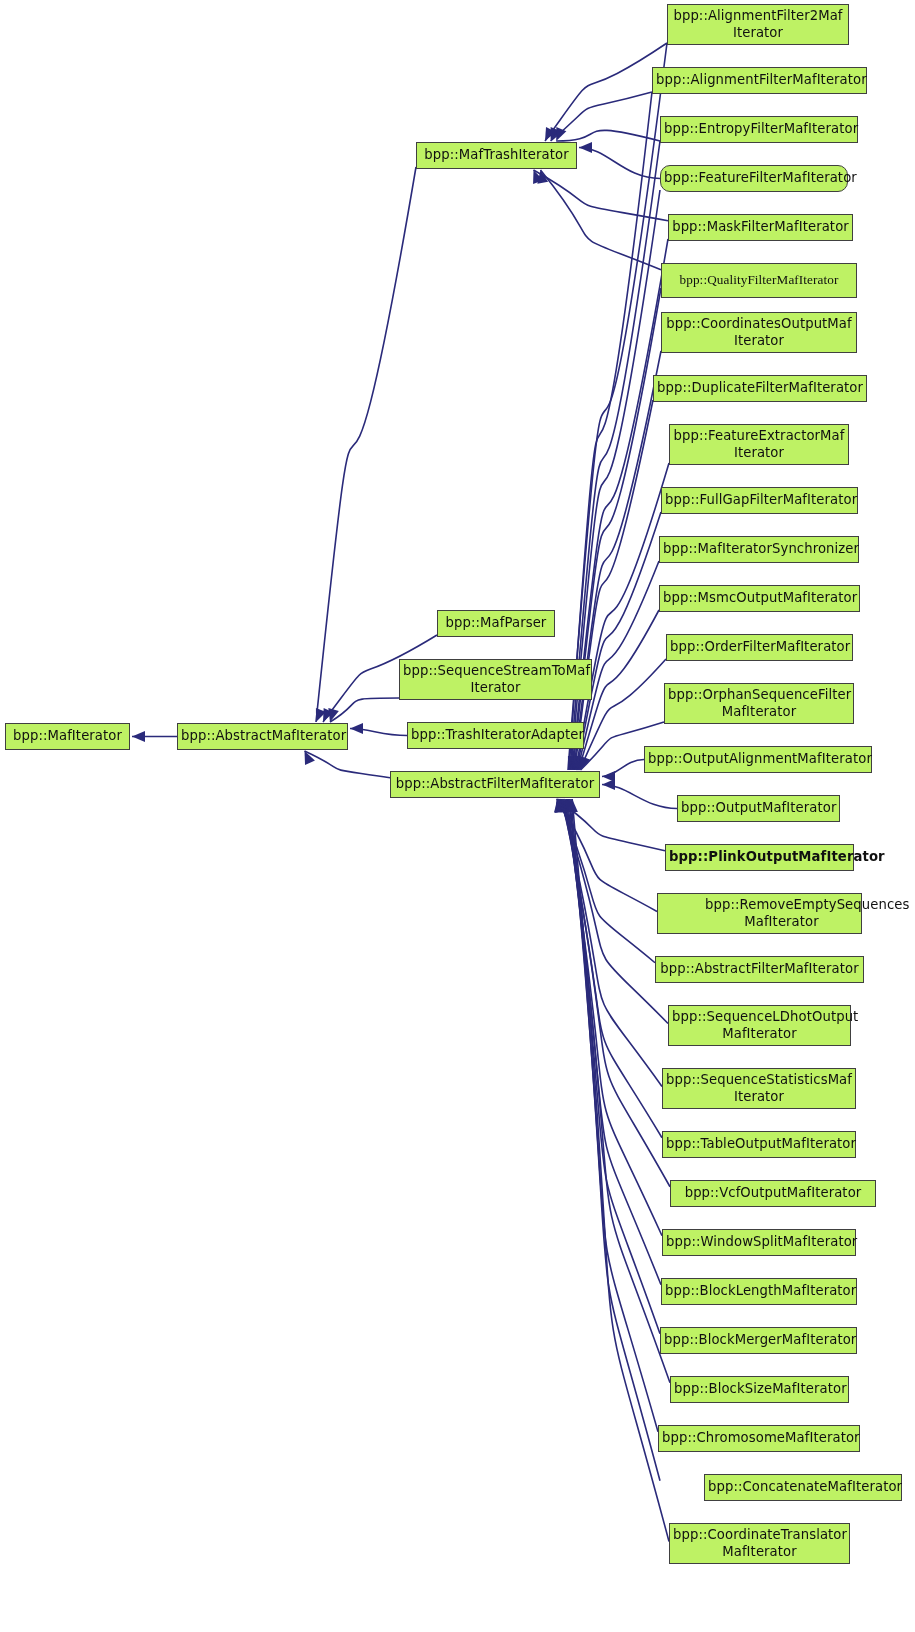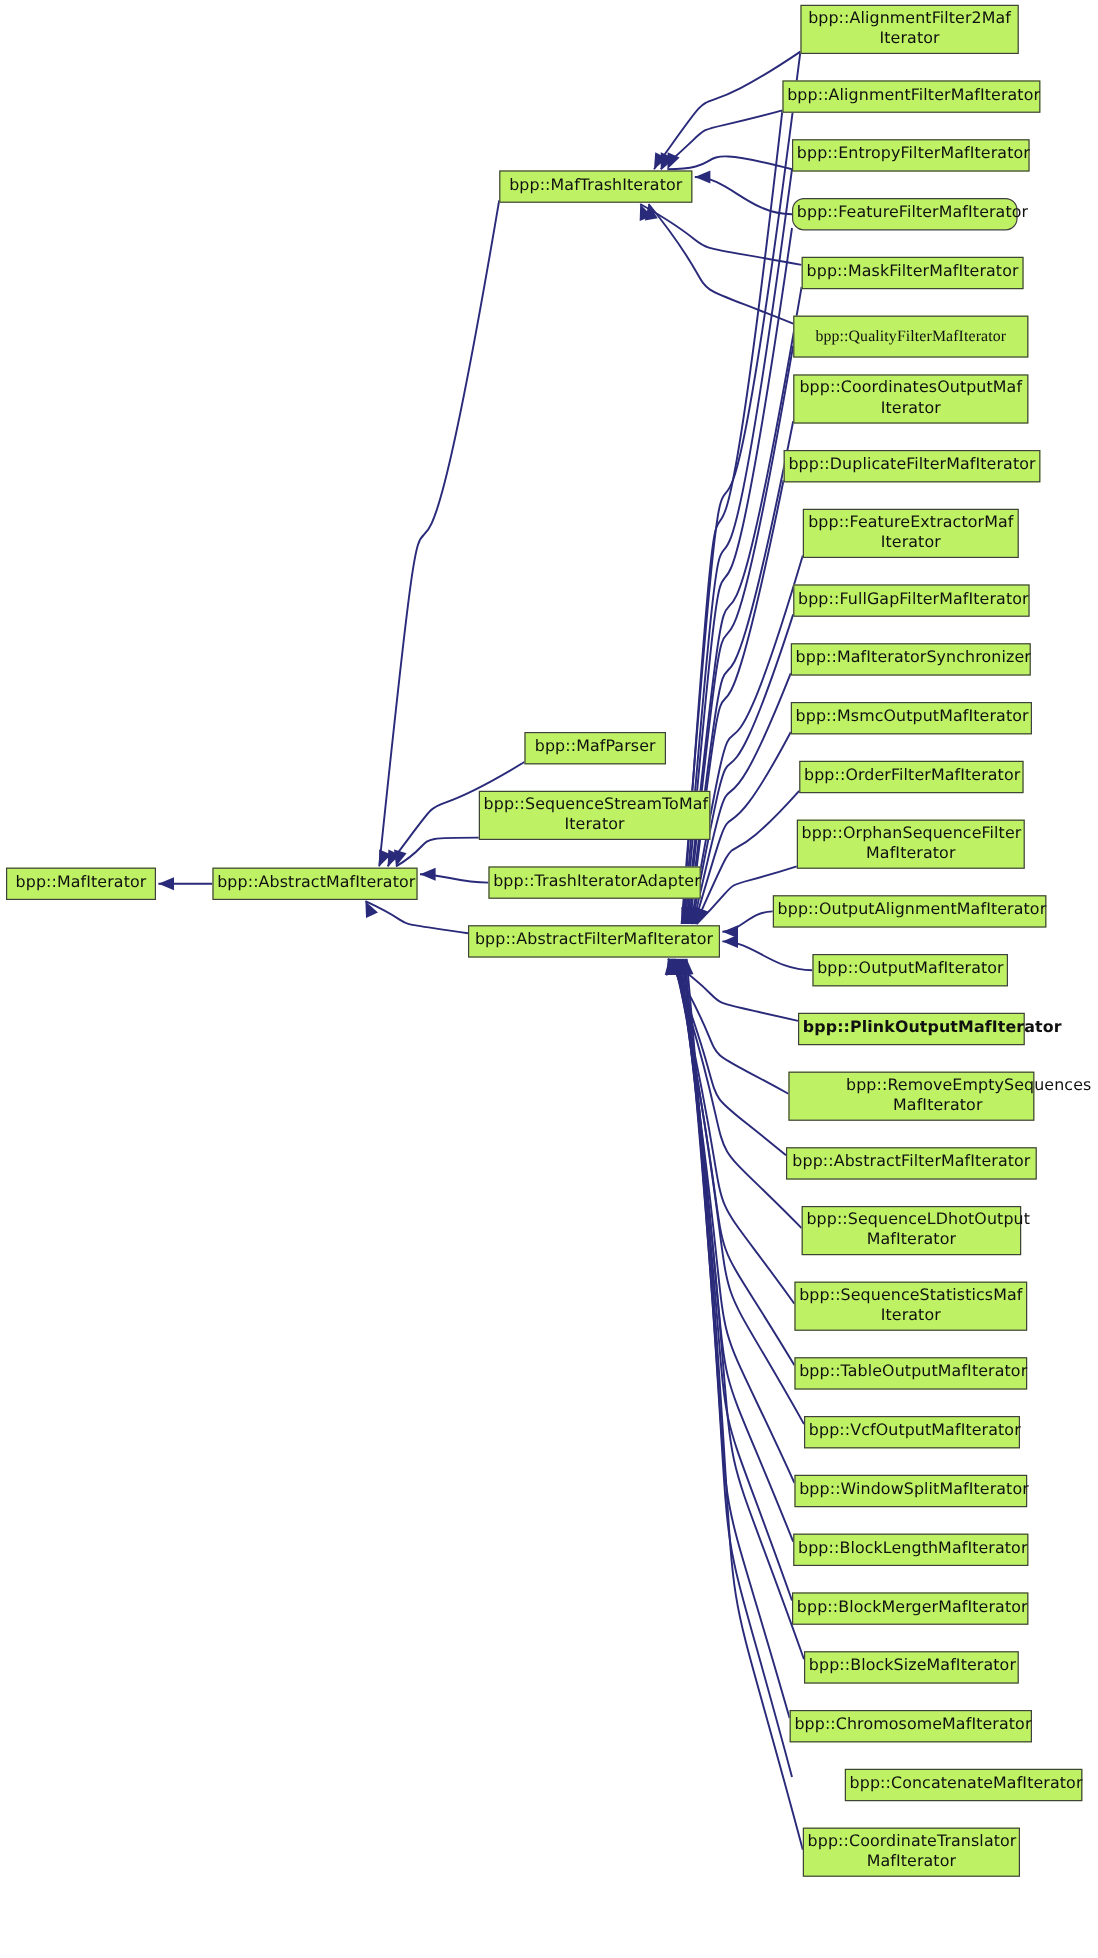--- a/index.html
+++ b/index.html
@@ -176,21 +176,21 @@
       <div class="node-box" style="left: 677px; top: 795px; width: 163px; height: 27px;"><span class="node-label">bpp::OutputMafIterator</span></div>
       <div class="node-box" style="left: 665px; top: 844px; width: 189px; height: 27px; font-weight: bold;"><span class="node-label">bpp::PlinkOutputMafIterator</span></div>
       <div class="node-box" style="left: 657px; top: 893px; width: 205px; height: 41px; padding-left: 44px;"><span class="node-label">bpp::RemoveEmptySequences
 MafIterator</span></div>
       <div class="node-box" style="left: 655px; top: 956px; width: 209px; height: 27px;"><span class="node-label">bpp::AbstractFilterMafIterator</span></div>
       <div class="node-box" style="left: 668px; top: 1005px; width: 183px; height: 41px;"><span class="node-label">bpp::SequenceLDhotOutput
 MafIterator</span></div>
       <div class="node-box" style="left: 662px; top: 1068px; width: 194px; height: 41px;"><span class="node-label">bpp::SequenceStatisticsMaf
 Iterator</span></div>
       <div class="node-box" style="left: 662px; top: 1131px; width: 194px; height: 27px;"><span class="node-label">bpp::TableOutputMafIterator</span></div>
-      <div class="node-box" style="left: 670px; top: 1180px; width: 180px; height: 27px;"><span class="node-label">bpp::VcfOutputMafIterator</span></div>
+      <div class="node-box" style="left: 670px; top: 1180px; width: 206px; height: 27px;"><span class="node-label">bpp::VcfOutputMafIterator</span></div>
       <div class="node-box" style="left: 662px; top: 1229px; width: 194px; height: 27px;"><span class="node-label">bpp::WindowSplitMafIterator</span></div>
       <div class="node-box" style="left: 661px; top: 1278px; width: 196px; height: 27px;"><span class="node-label">bpp::BlockLengthMafIterator</span></div>
       <div class="node-box" style="left: 660px; top: 1327px; width: 197px; height: 27px;"><span class="node-label">bpp::BlockMergerMafIterator</span></div>
       <div class="node-box" style="left: 670px; top: 1376px; width: 179px; height: 27px; text-align: right;"><span class="node-label">bpp::BlockSizeMafIterator</span></div>
       <div class="node-box" style="left: 658px; top: 1425px; width: 202px; height: 27px;"><span class="node-label">bpp::ChromosomeMafIterator</span></div>
       <div class="node-box" style="left: 660px; top: 1474px; width: 198px; height: 27px; margin-left: 44px;"><span class="node-label">bpp::ConcatenateMafIterator</span></div>
       <div class="node-box" style="left: 669px; top: 1523px; width: 181px; height: 41px;"><span class="node-label">bpp::CoordinateTranslator
 MafIterator</span></div>
     </div>
 </div>

